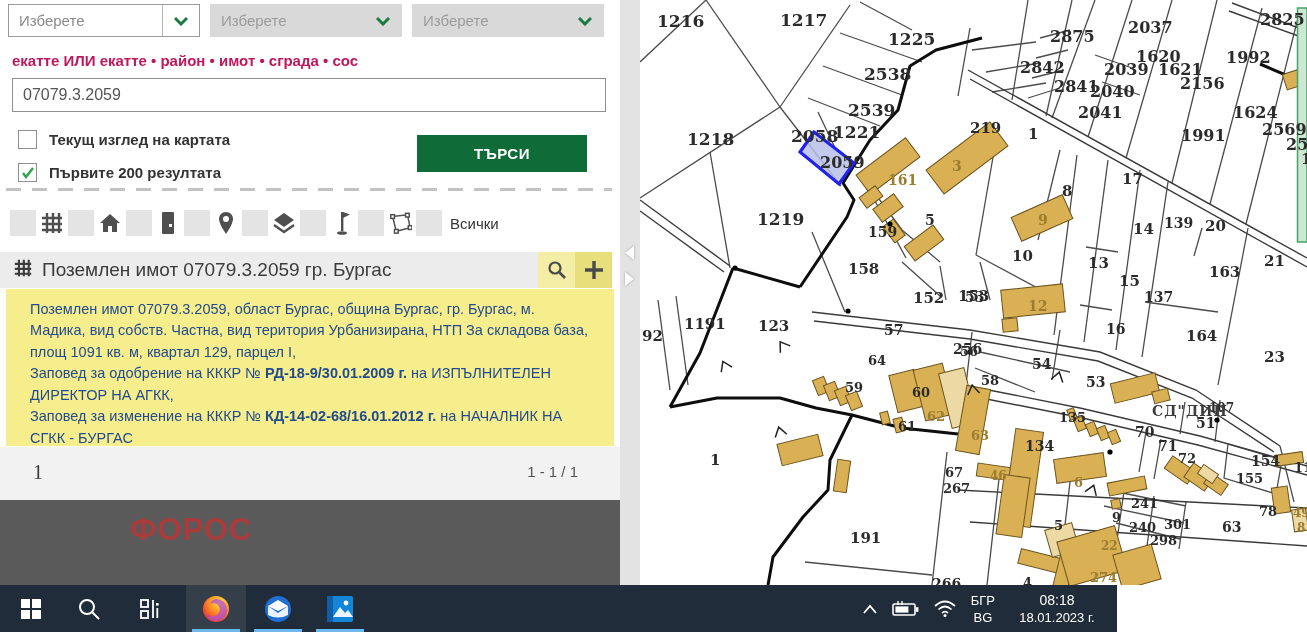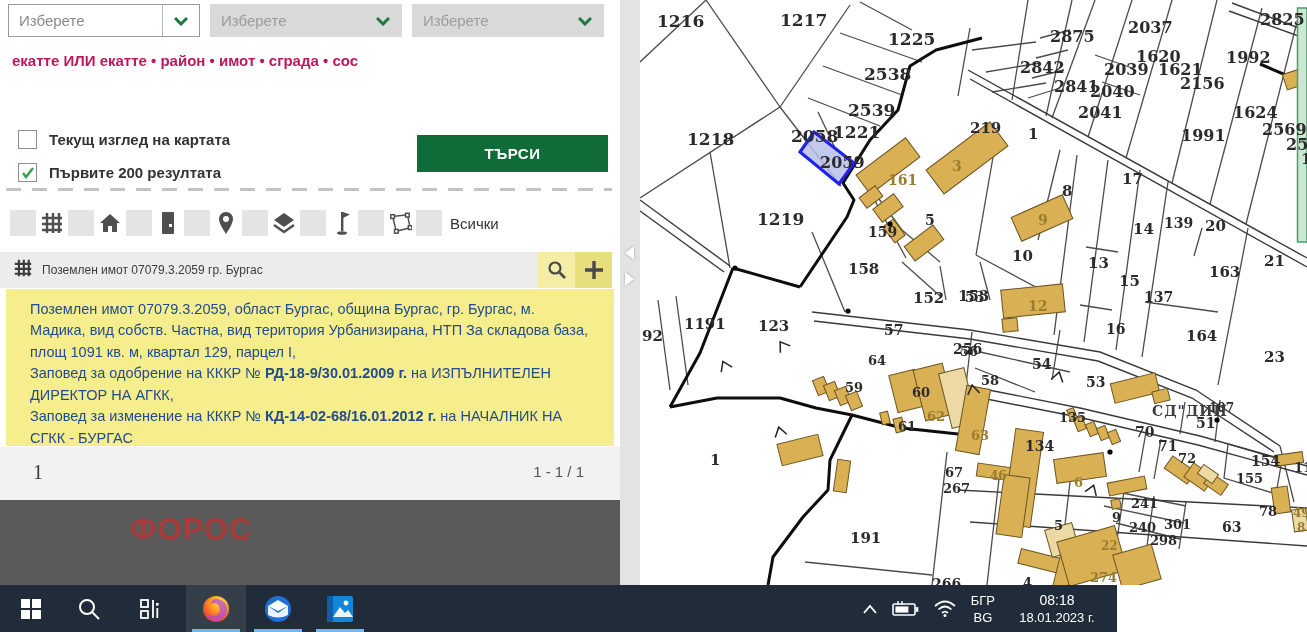--- a/index.html
+++ b/index.html
@@ -14,38 +14,38 @@
   .dropdown.disabled{background:#d9d9d9;border:1px solid #d9d9d9;}
   .dd-text{flex:1;padding-left:10px;font-size:15px;color:#8a8a8a;}
   .dropdown.disabled .dd-text{color:#9c9c9c;}
   .dd-chev{width:36px;display:flex;align-items:center;justify-content:center;}
   .dropdown.enabled .dd-chev{border-left:1px solid #b5b5b5;height:100%;}
   .ekatte-label{position:absolute;left:12px;top:52px;font-size:15px;font-weight:bold;color:#be185d;}
   #search-box{position:absolute;left:12px;top:78px;width:594px;height:34px;box-sizing:border-box;border:1px solid #8f8f8f;font-size:16px;color:#555;padding:0 10px;font-family:"Liberation Sans",sans-serif;}
   .cb-row{position:absolute;left:18px;display:flex;align-items:center;gap:12px;}
   .cb-box{width:17px;height:17px;border:1px solid #8f8f8f;background:#fff;display:flex;align-items:center;justify-content:center;}
   .cb-label{font-size:15px;font-weight:bold;color:#333;}
-  #search-btn{position:absolute;left:417px;top:135px;width:191px;height:37px;background:#0f6b38;color:#fff;border:none;font-size:15px;font-weight:bold;letter-spacing:.5px;font-family:"Liberation Sans",sans-serif;cursor:pointer;}
+  #search-btn{position:absolute;left:417px;top:135px;width:170px;height:37px;background:#0f6b38;color:#fff;border:none;font-size:15px;font-weight:bold;letter-spacing:.5px;font-family:"Liberation Sans",sans-serif;cursor:pointer;}
   .dashed-sep{position:absolute;left:6px;top:188px;width:606px;height:3px;background:repeating-linear-gradient(90deg,#c3c3c3 0 15px,transparent 15px 26px);}
   #icon-row{position:absolute;left:10px;top:206px;display:flex;align-items:center;gap:4px;height:34px;}
   .sq{width:26px;height:26px;background:#e4e4e4;}
   .tool-ic{width:24px;height:26px;display:flex;align-items:center;justify-content:center;}
   .all-label{font-size:15px;color:#333;margin-left:4px;}
   #result-row{position:absolute;left:0px;top:252px;width:612px;height:36px;background:#ececec;display:flex;align-items:center;}
   #result-row .ric{margin-left:14px;}
-  .result-title{font-size:12px;color:#3c3c3c;margin-left:10px;flex:1;}
+  .result-title{font-size:19px;color:#3c3c3c;margin-left:10px;flex:1;}
   .rbtn{width:37px;height:36px;display:flex;align-items:center;justify-content:center;cursor:pointer;}
   #btn-zoomto{background:#f3eda6;}
   #btn-add{background:#e7df7b;}
   #info-box{position:absolute;left:6px;top:289px;width:608px;height:157px;background:#f6ee8d;box-sizing:border-box;padding:10px 24px;}
   .info-text{font-size:14.5px;line-height:1.48;color:#234b8f;white-space:pre-line;}
   .info-text b{font-weight:bold;}
   #pagination{position:absolute;left:0;top:447px;width:620px;height:53px;background:#f2f2f2;}
   #page-num{position:absolute;left:33px;top:14px;font-family:"Liberation Serif",serif;font-size:20px;color:#3a3a3a;}
-  #page-range{position:absolute;right:36px;top:16px;font-size:15px;color:#555;}
+  #page-range{position:absolute;right:42px;top:16px;font-size:15px;color:#555;}
   #footer-ad{position:absolute;left:0;top:500px;width:712px;height:85px;background:#5a5a5a;}
   #foros{position:absolute;left:130px;top:12px;font-size:31px;font-weight:900;letter-spacing:1px;color:#a83b3b;}
 
   
   #splitter{position:absolute;left:620px;top:0;width:20px;height:585px;background:#e3e3e3;}
   .tri{width:0;height:0;position:absolute;left:5px;}
   .tri-left{top:246px;border-top:7px solid transparent;border-bottom:7px solid transparent;border-right:9px solid #fdfdfd;filter:drop-shadow(0 0 1px #999);}
   .tri-right{top:272px;border-top:7px solid transparent;border-bottom:7px solid transparent;border-left:9px solid #fdfdfd;filter:drop-shadow(0 0 1px #999);}
 
   
@@ -100,20 +100,21 @@
         <span class="dd-chev">
           <svg width="14" height="10" viewBox="0 0 14 10">
               <polyline points="1,2 7,8 13,2" fill="none" stroke="#1a7a40" stroke-width="3"></polyline>
             </svg>
         </span>
       </div>
     </div>
 
     <div class="ekatte-label">екатте ИЛИ екатте • район • имот • сграда • сос</div>
 
+    <input id="search-box" value="07079.3.2059" style="">
 
     <div class="cb-row" style="top:130px;">
       <span class="cb-box"></span>
       <span class="cb-label">Текущ изглед на картата</span>
     </div>
     <div class="cb-row" style="top:163px;">
       <span class="cb-box">
         <svg width="14" height="12" viewBox="0 0 14 12">
             <polyline points="2,6 5,10 12,1" fill="none" stroke="#2da44e" stroke-width="2.4"></polyline>
           </svg>

